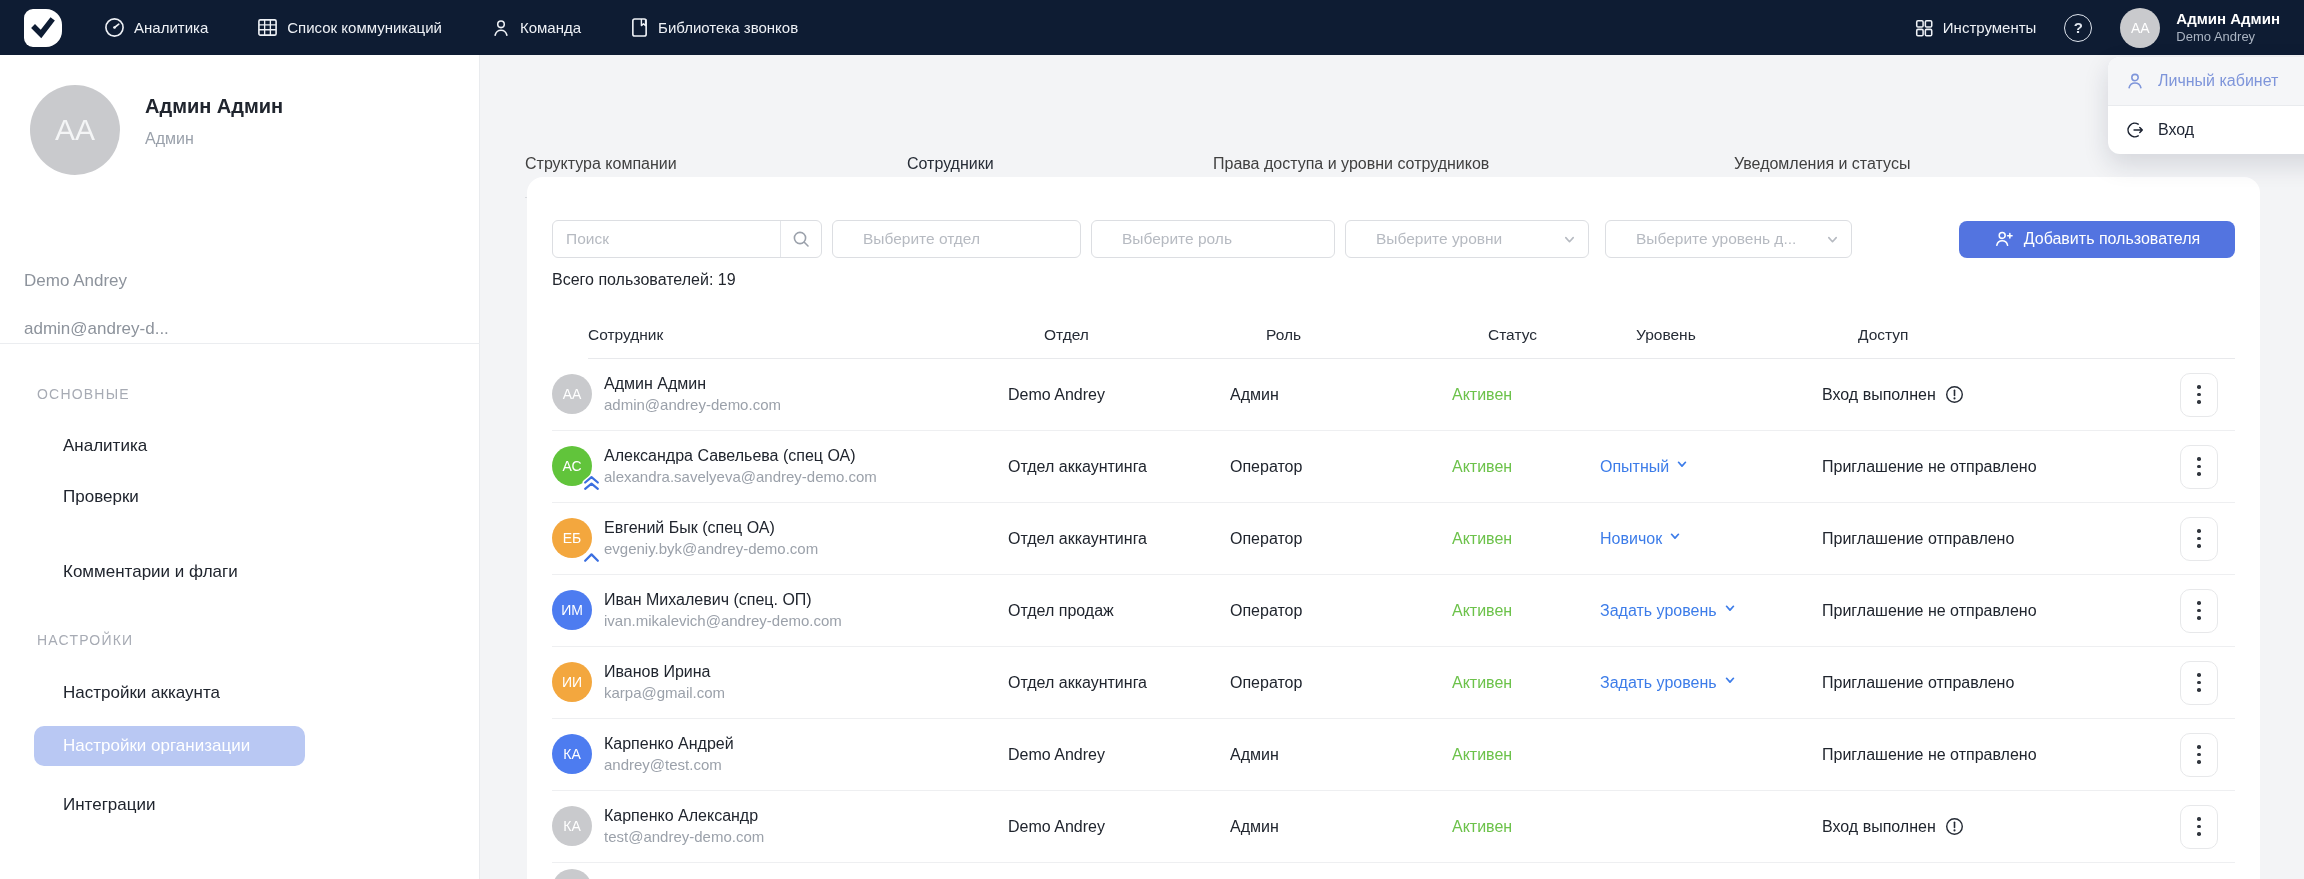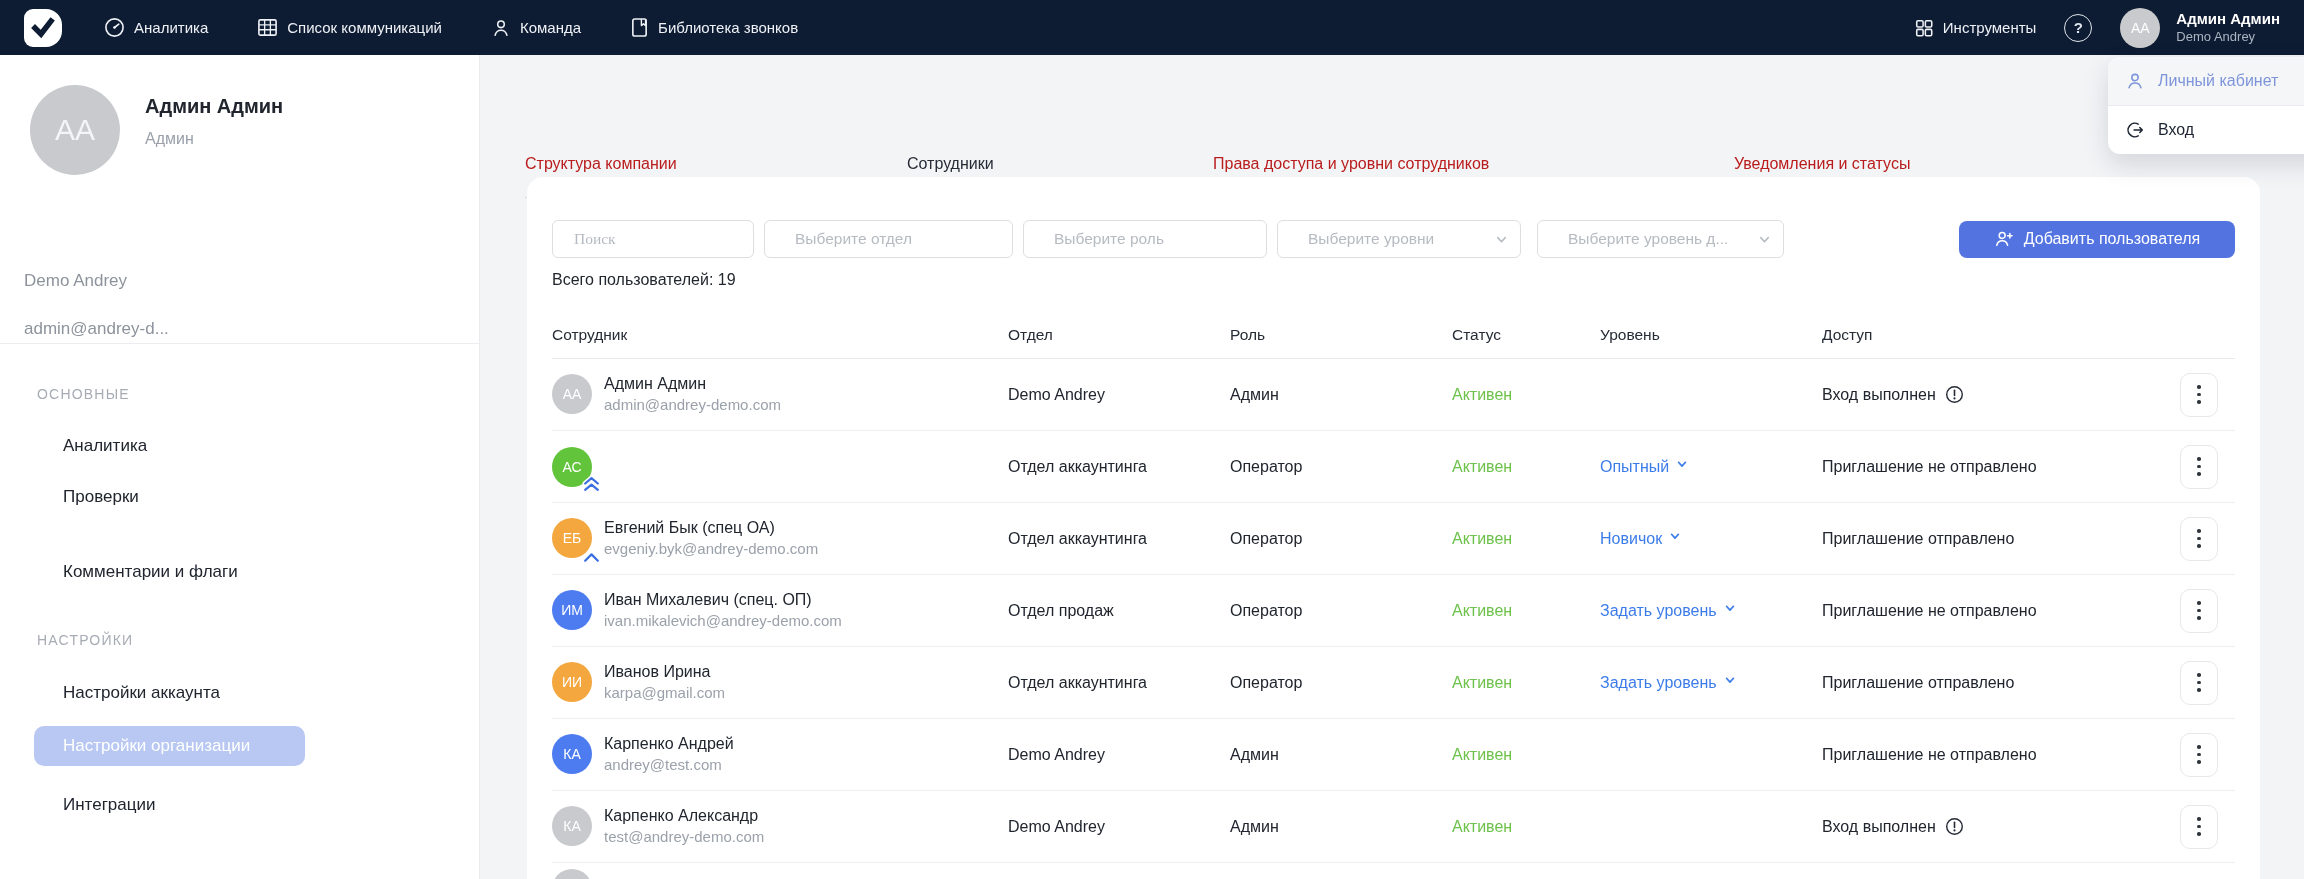--- a/index.html
+++ b/index.html
@@ -27,44 +27,44 @@
   .sb-role { position:absolute; left:145px; top:75px; font-size:16px; color:#9aa1ab; }
   .sb-org { position:absolute; left:24px; top:216px; font-size:17px; color:#8d939c; }
   .sb-email { position:absolute; left:24px; top:264px; font-size:17px; color:#8d939c; }
   .sb-divider { position:absolute; left:0; top:288px; width:480px; height:1px; background:#ebedf0; }
   .sb-section { position:absolute; left:37px; font-size:14px; letter-spacing:1.2px; color:#a7abb4; }
   .sb-item { position:absolute; left:63px; font-size:17px; color:#20252e; cursor:pointer; white-space:nowrap; }
   .sb-item-active { position:absolute; left:34px; top:671px; width:271px; height:40px; background:#b9c8f3; border-radius:10px; color:#fff; font-size:17px; display:flex; align-items:center; padding-left:29px; cursor:pointer; }
 
   
   .main { position:absolute; left:480px; top:55px; width:1824px; height:824px; background:#f3f4f6; overflow:hidden; }
-  .tab { position:absolute; top:100px; font-size:16px; color:#b91c1c; cursor:pointer; white-space:nowrap; }
+  .tab { position:absolute; top:100px; font-size:16px; color:#404040; cursor:pointer; white-space:nowrap; }
   .tab.active { color:#262c36; font-weight:500; }
   .tabline { position:absolute; left:45px; top:142px; width:1735px; height:1px; background:#d8dade; }
   .tab-underline { position:absolute; left:427px; top:140px; width:97px; height:3px; background:#3c6ce0; border-radius:2px; }
 
   .card { position:absolute; left:47px; top:122px; width:1733px; height:780px; background:#fff; border-radius:16px; padding:43px 25px 0 25px; }
 
   
   .filters { display:flex; align-items:center; }
   .fbox { height:38px; border:1px solid #dcdee2; border-radius:6px; background:#fff; display:flex; align-items:center; color:#b6bac1; font-size:15.5px; padding-left:30px; }
-  .search { width:202px; padding-left:8px;font-family:Liberation Serif, serif; }
+  .search { width:270px; padding-left:0; }
   .search input { border:none; outline:none; flex:1; height:100%; padding-left:13px; font-size:15.5px; font-family:inherit; color:#20252e; background:transparent; }
   .search input::placeholder { color:#b6bac1; }
   .search .sep { width:1px; height:36px; background:#e3e5e9; }
   .search .mag { width:40px; display:flex; align-items:center; justify-content:center; cursor:pointer; }
   .sel { justify-content:space-between; padding-right:12px; cursor:pointer; }
   .sel span { overflow:hidden; text-overflow:ellipsis; white-space:nowrap; }
   .addbtn { margin-left:auto; width:276px; height:37px; background:#5374e0; border:none; border-radius:8px; color:#fff; font-size:16px; font-family:inherit; display:flex; align-items:center; justify-content:center; gap:10px; cursor:pointer; }
 
   .count { margin-top:13px; font-size:16px; font-weight:500; color:#22262e; }
 
   
   .thead, .trow { display:grid; grid-template-columns:456px 222px 222px 148px 222px 318px 1fr; align-items:center; }
-  .thead { height:48px; margin-top:22px; border-bottom:1px solid #e8e9ec; font-size:15.5px; font-weight:500; color:#262c36; }
+  .thead { height:48px; margin-top:22px; border-bottom:1px solid #e8e9ec; font-size:15.5px; font-weight:500; color:#262c36;margin-left:36px; }
   .trow { height:72px; border-bottom:1px solid #eeeff1; font-size:16px; }
   .emp { display:flex; align-items:center; gap:12px; }
   .avatar { position:relative; width:40px; height:40px; border-radius:50%; color:#fff; font-size:14px; display:flex; align-items:center; justify-content:center; flex:0 0 auto; }
   .avatar .badge { position:absolute; right:-9px; bottom:-5px; }
   .nm .n1 { color:#20252e; line-height:1.3; }
   .nm .n2 { color:#9ba1aa; font-size:15px; line-height:1.35; }
   .status { color:#6cc24a; }
   .lvl { display:inline-flex; align-items:flex-start; gap:7px; color:#3c7ce9; cursor:pointer; }
   .access { display:flex; align-items:center; gap:9px; color:#20252e; }
   .kebab { justify-self:end; margin-right:17px; width:38px; height:44px; background:#fff; border:1px solid #e7e8ea; border-radius:10px; display:flex; flex-direction:column; align-items:center; justify-content:center; gap:4px; cursor:pointer; }
@@ -256,20 +256,24 @@
       <div class="trow">
         <div class="emp">
           <span class="avatar" style="background: rgb(97, 196, 59);">
             <span>АС</span>
             <svg class="badge" width="19" height="17" viewBox="0 0 18 16">
               <path d="M3 8 L9 3 L15 8 M3 14 L9 9 L15 14" fill="none" stroke="#fff" stroke-width="5" stroke-linecap="round" stroke-linejoin="round"></path>
               <path d="M3 8 L9 3 L15 8 M3 14 L9 9 L15 14" fill="none" stroke="#3b6fe0" stroke-width="2.1" stroke-linecap="round" stroke-linejoin="round"></path>
             </svg>
 
           </span>
+          <div class="nm">
+            <div class="n1">Александра Савельева (спец ОА)</div>
+            <div class="n2">alexandra.savelyeva@andrey-demo.com</div>
+          </div>
         </div>
         <div>Отдел аккаунтинга</div>
         <div>Оператор</div>
         <div class="status">Активен</div>
         <div>
           <span class="lvl">
             <span>Опытный</span>
             <svg width="12" height="12" viewBox="0 0 14 14">
                 <path d="M3 5 L7 9.4 L11 5" fill="none" stroke="#3c7ce9" stroke-width="2" stroke-linecap="round" stroke-linejoin="round"></path>
               </svg>

